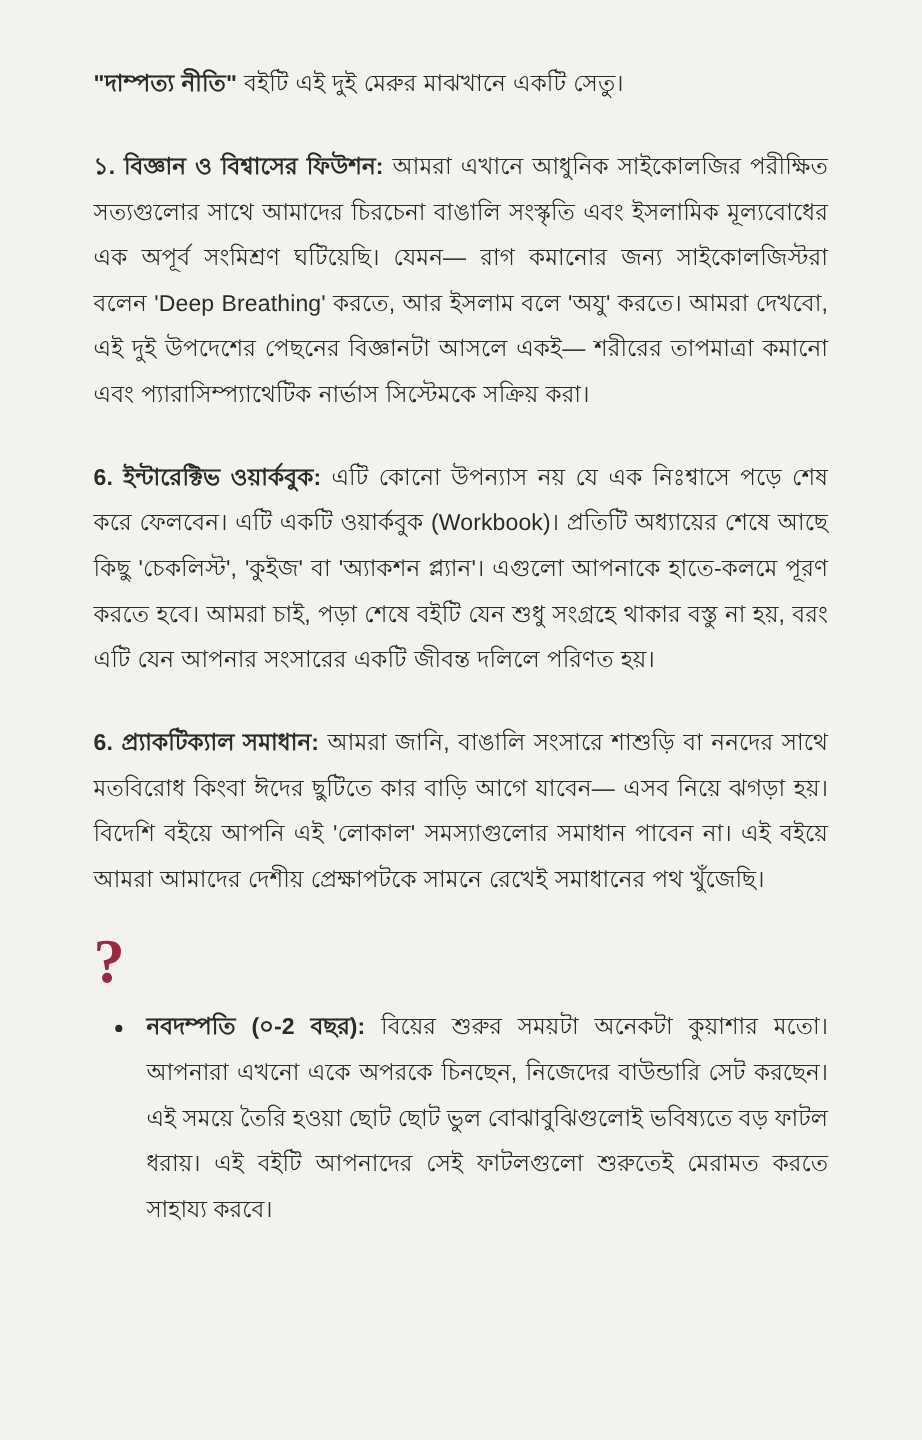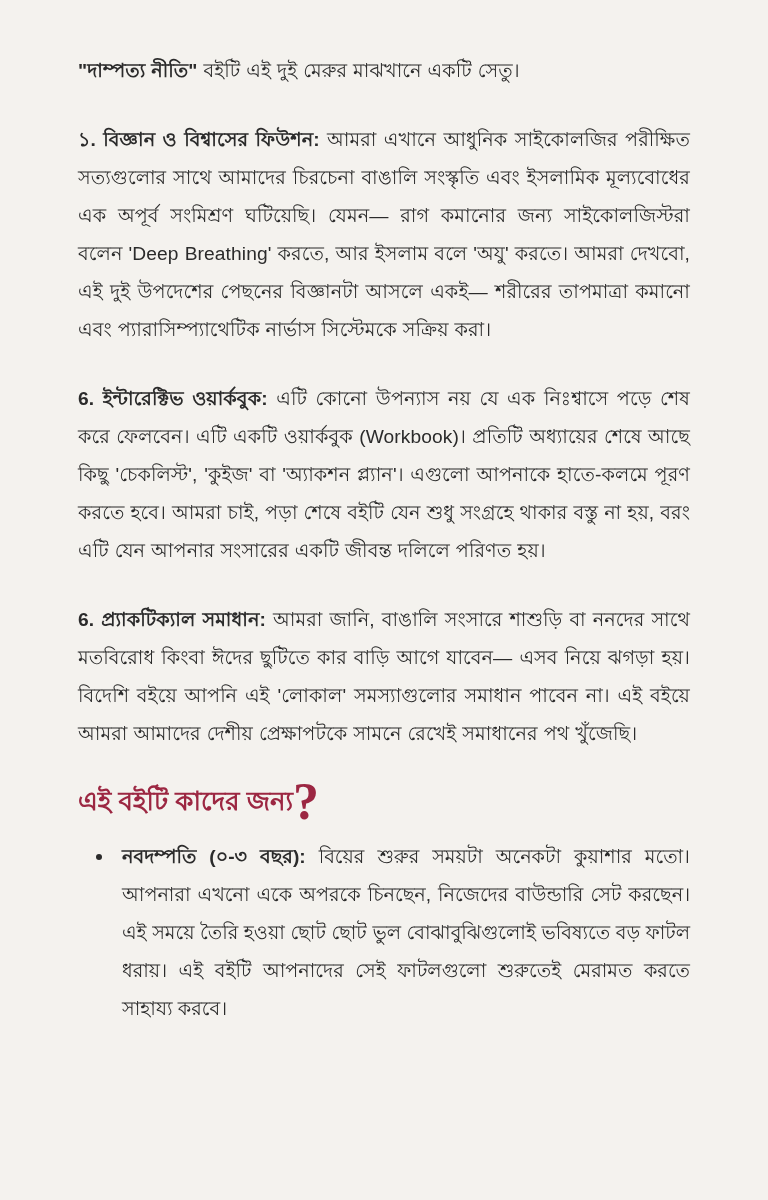--- a/index.html
+++ b/index.html
@@ -114,27 +114,26 @@
 
   <div class="gap-lg"></div>
 
   <p class="para">
     <span class="lead">6. প্র্যাকটিক্যাল সমাধান:</span><span> আমরা জানি, বাঙালি সংসারে শাশুড়ি বা ননদের সাথে মতবিরোধ কিংবা ঈদের ছুটিতে কার বাড়ি আগে যাবেন— এসব নিয়ে ঝগড়া হয়। বিদেশি বইয়ে আপনি এই 'লোকাল' সমস্যাগুলোর সমাধান পাবেন না। এই বইয়ে আমরা আমাদের দেশীয় প্রেক্ষাপটকে সামনে রেখেই সমাধানের পথ খুঁজেছি।</span>
   </p>
 
   <div class="gap-md"></div>
 
   <h2 class="section-head">
-    <span>এই বইটি কাদের জন্য</span>
       <span class="qmark">?</span>
   </h2>
 
   <div class="gap-sm"></div>
 
 
   <ul class="bullets">
     <li>
       <span class="dot"></span>
-      <span class="lead">নবদম্পতি (০-৩ বছর):</span><span> বিয়ের শুরুর সময়টা অনেকটা কুয়াশার মতো। আপনারা এখনো একে অপরকে চিনছেন, নিজেদের বাউন্ডারি সেট করছেন। এই সময়ে তৈরি হওয়া ছোট ছোট ভুল বোঝাবুঝিগুলোই ভবিষ্যতে বড় ফাটল ধরায়। এই বইটি আপনাদের সেই ফাটলগুলো শুরুতেই মেরামত করতে সাহায্য করবে।</span>
+      <span class="lead">নবদম্পতি (০-2 বছর):</span><span> বিয়ের শুরুর সময়টা অনেকটা কুয়াশার মতো। আপনারা এখনো একে অপরকে চিনছেন, নিজেদের বাউন্ডারি সেট করছেন। এই সময়ে তৈরি হওয়া ছোট ছোট ভুল বোঝাবুঝিগুলোই ভবিষ্যতে বড় ফাটল ধরায়। এই বইটি আপনাদের সেই ফাটলগুলো শুরুতেই মেরামত করতে সাহায্য করবে।</span>
     </li>
   </ul>
 
 </div>
 
 </body></html>

